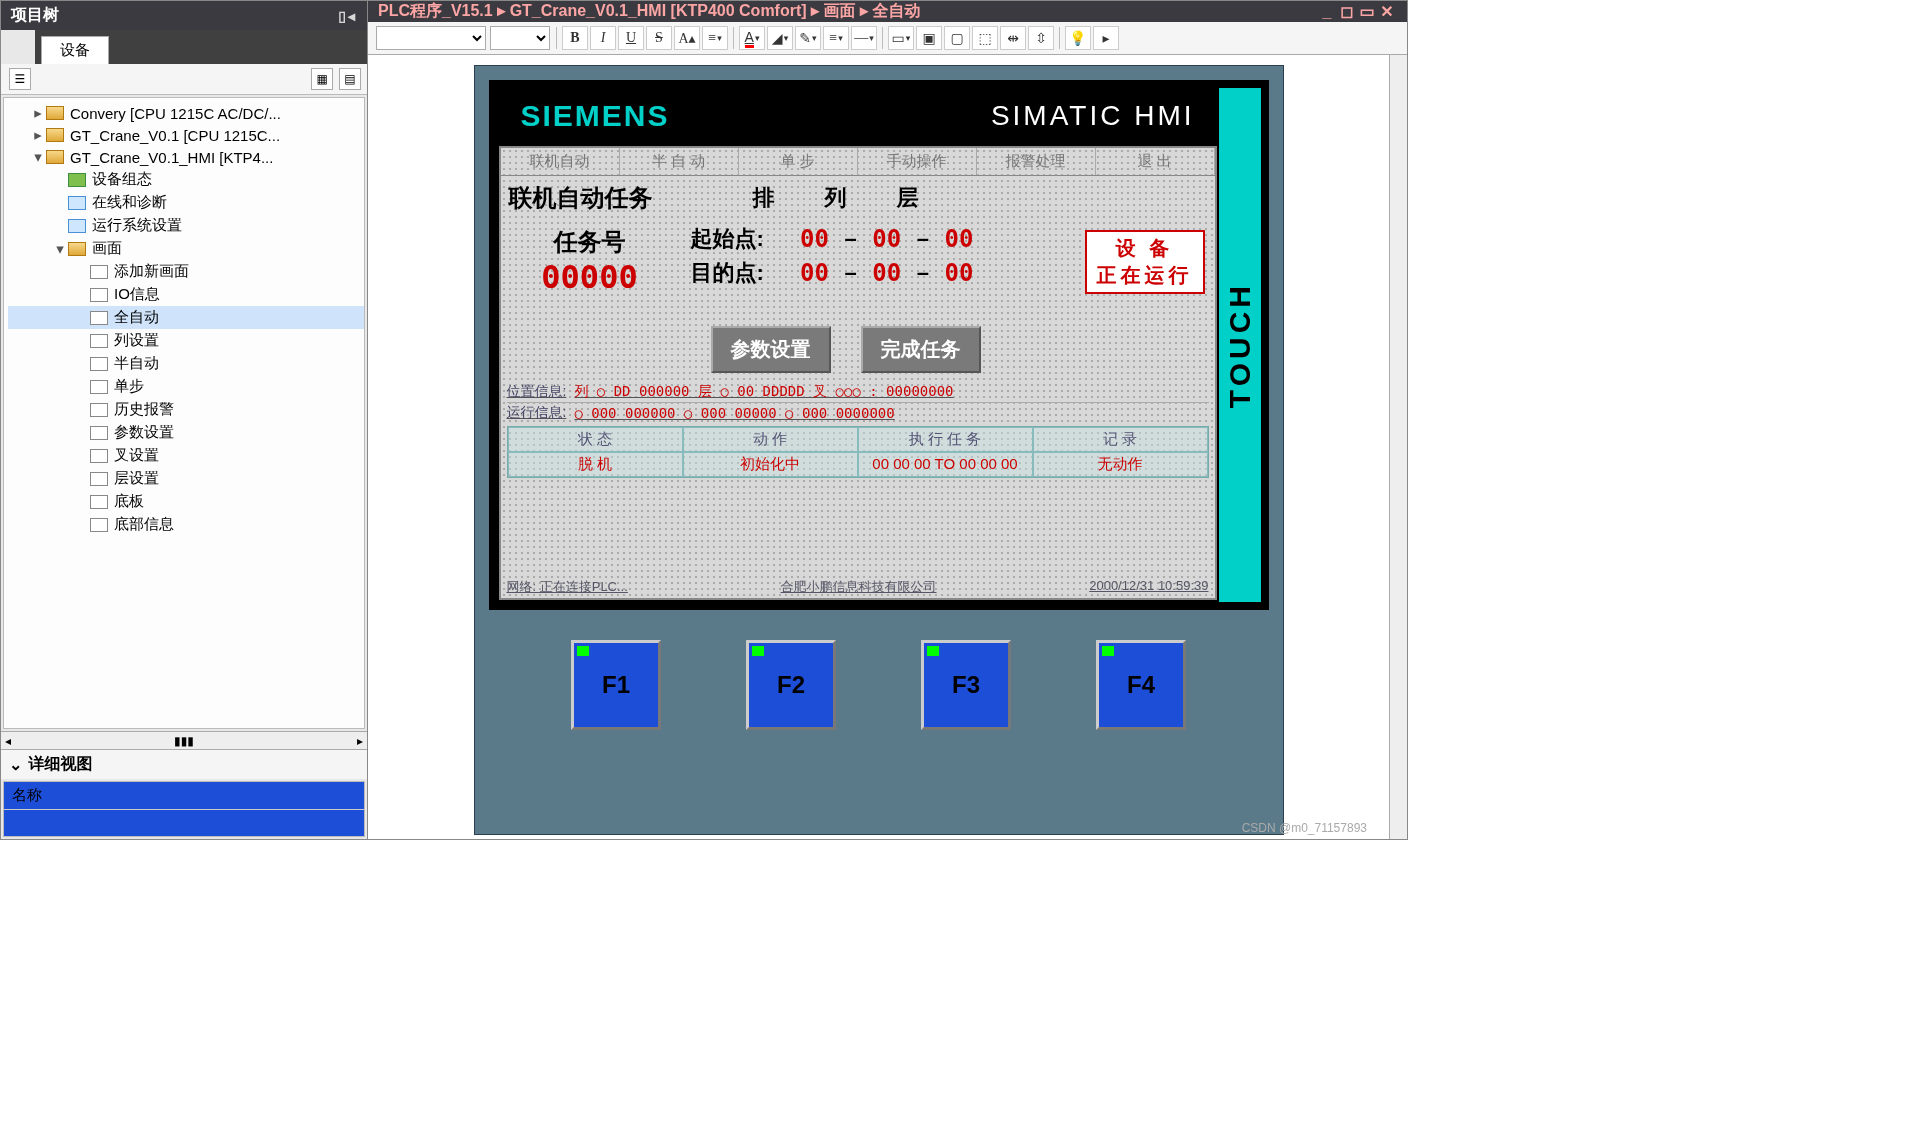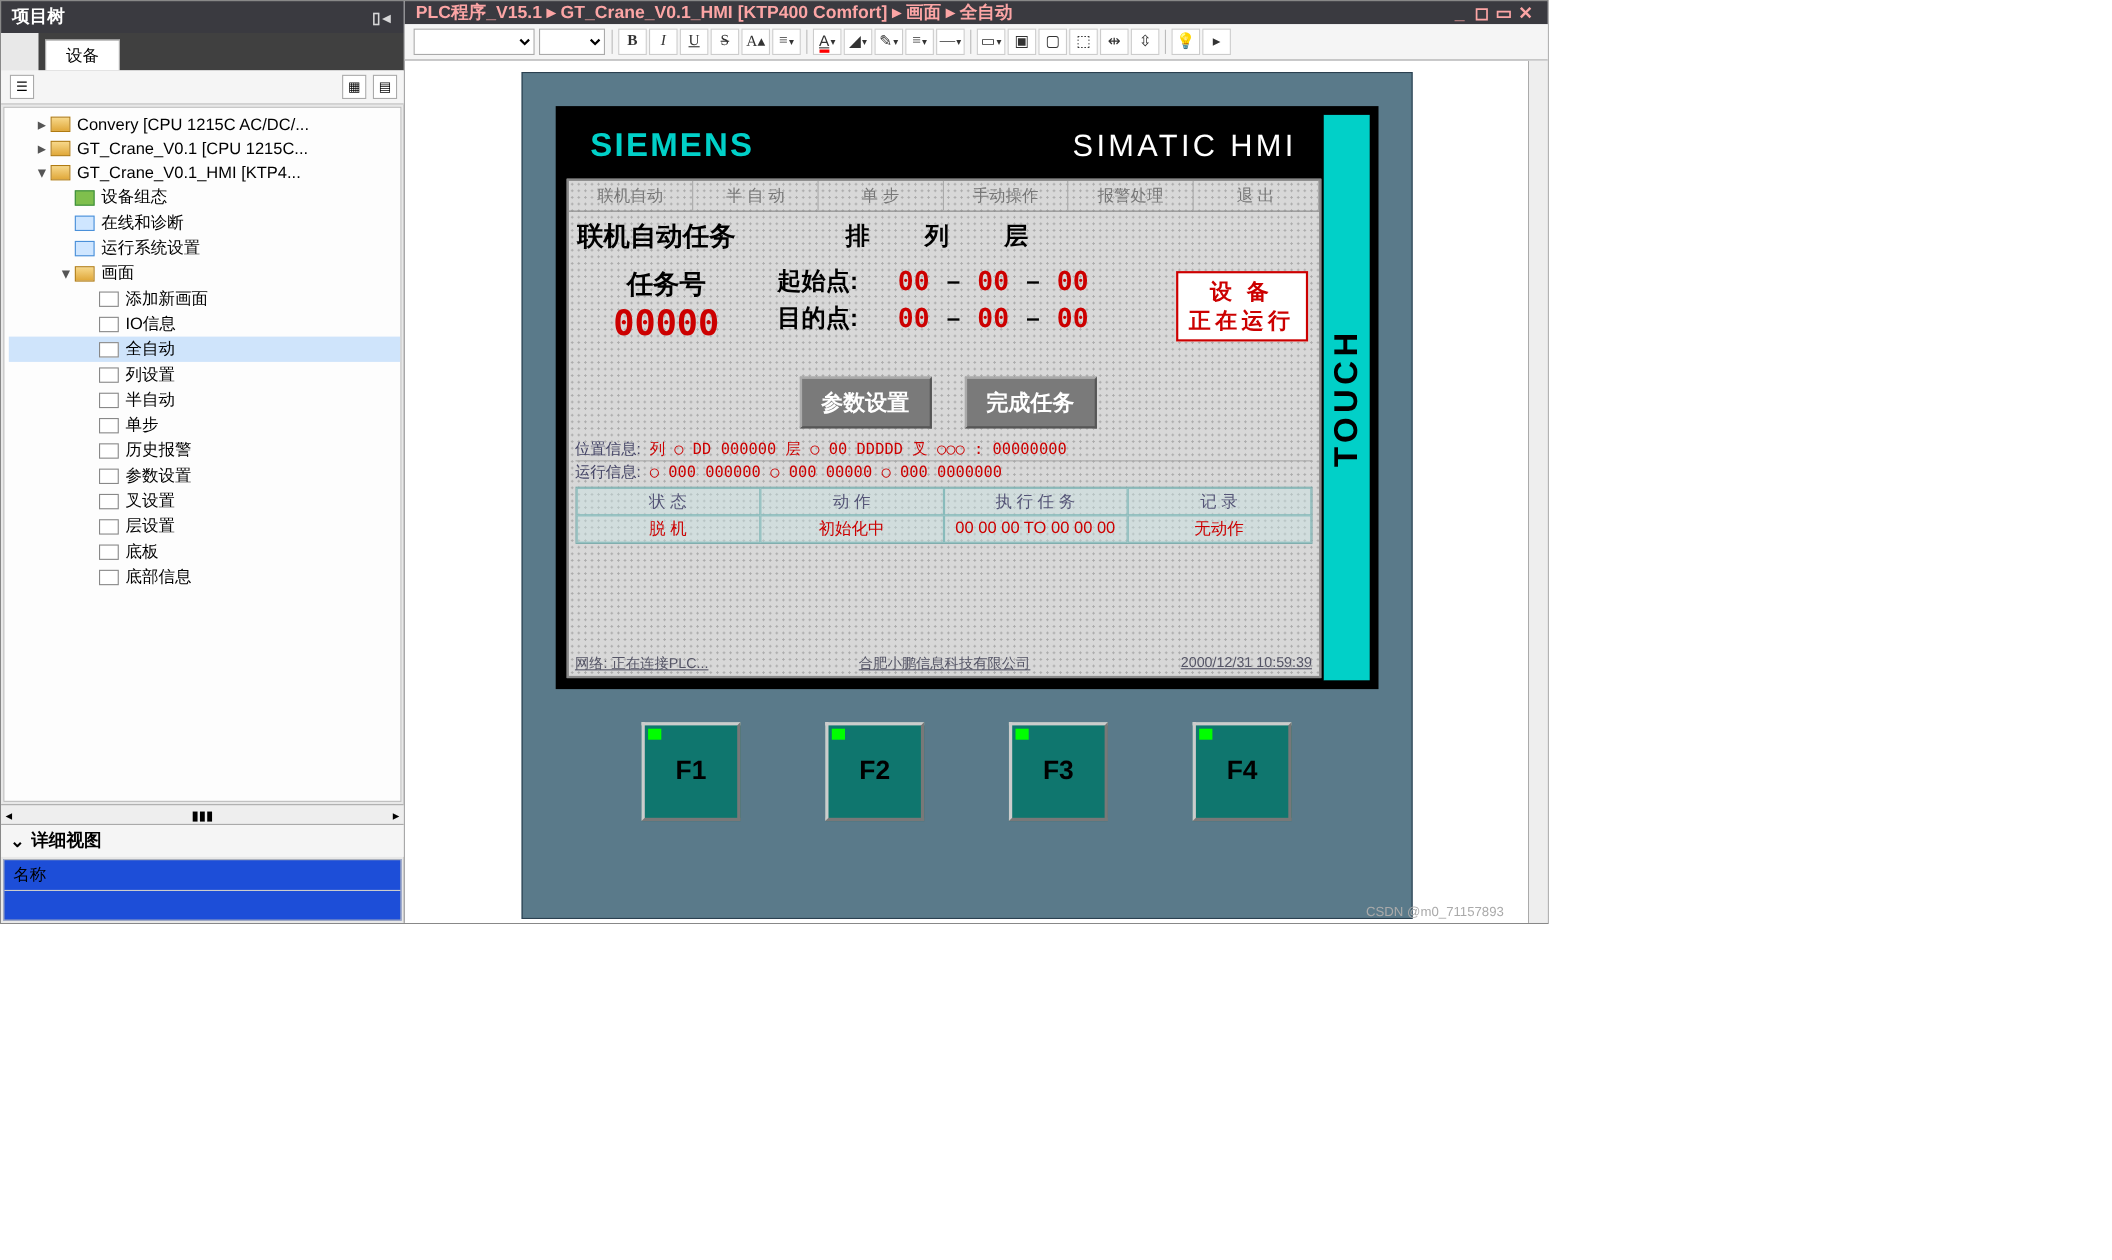--- a/index.html
+++ b/index.html
@@ -41,21 +41,21 @@
 .tb-btn{width:26px;height:24px;border:1px solid #ccc;background:#fff;margin:0 1px;display:inline-flex;align-items:center;justify-content:center;font-size:14px;font-family:"Times New Roman",serif;color:#333;}
 .tb-sep{width:1px;height:22px;background:#bbb;margin:0 4px;}
 .tb-combo{height:24px;border:1px solid #aaa;background:#fff;min-width:60px;margin:0 2px;}
 .tri{font-size:9px;color:#333;margin-left:1px;}
 
 .editor-area{flex:1;display:flex;overflow:hidden;}
 .canvas-wrap{flex:1;overflow:auto;background:#fff;padding:10px;position:relative;}
 .vscroll{width:18px;background:#eee;border-left:1px solid #aaa;}
 
 
-.hmi{width:810px;height:770px;background:#5a7a8a;margin:auto;padding:30px;border:1px solid #2a4050;}
+.hmi{width:810px;height:770px;background:#5a7a8a;margin:auto;padding:14px;border:1px solid #2a4050;}
 .hmi-screen{width:100%;height:530px;background:#000;padding:8px;display:flex;}
 .scr-content{flex:1;background:#000;display:flex;flex-direction:column;position:relative;}
 .scr-header{height:56px;display:flex;align-items:center;justify-content:space-between;padding:0 24px;color:#01d0c8;}
 .siemens{font-size:30px;font-weight:900;letter-spacing:2px;color:#01d0c8;font-family:Arial;}
 .simatic{font-size:28px;letter-spacing:3px;color:#fff;font-family:Arial;}
 .touch-rail{width:42px;background:#01d0c8;display:flex;align-items:center;justify-content:center;}
 .touch-txt{writing-mode:vertical-rl;font-size:30px;font-weight:900;letter-spacing:4px;color:#000;transform:rotate(180deg);}
 
 .scr-body{flex:1;background:#d8d8d8;background-image:radial-gradient(#aaa 1px,transparent 1px);background-size:6px 6px;border:2px solid #888;margin:2px;display:flex;flex-direction:column;}
 .nav-tabs{display:flex;border-bottom:1px solid #888;font-size:15px;}
@@ -68,34 +68,34 @@
 .task-block .lbl{font-size:24px;font-weight:bold;font-family:"SimSun";}
 .task-block .val{font-size:32px;font-weight:bold;color:#c00;font-family:monospace;}
 .points{position:absolute;left:190px;top:44px;}
 .prow{display:flex;align-items:center;font-size:22px;font-weight:bold;margin:4px 0;font-family:"SimSun";}
 .prow .pl{width:92px;margin-right:8px;}
 .prow .num{color:#c00;font-family:monospace;font-size:24px;width:48px;text-align:center;}
 .prow .dash{margin:0 6px;}
 .status-box{position:absolute;right:10px;top:54px;width:120px;height:64px;border:2px solid #c00;background:#fff;display:flex;flex-direction:column;align-items:center;justify-content:center;font-size:20px;color:#c00;font-weight:bold;letter-spacing:4px;}
 .action-btns{position:absolute;left:210px;top:150px;display:flex;gap:30px;}
 .act-btn{background:#7a7a7a;color:#fff;font-size:20px;font-weight:bold;padding:8px 18px;border:2px outset #aaa;font-family:"SimSun";}
-.info-rows{position:absolute;left:6px;right:6px;top:206px;font-size:14px;color:#555;font-family:"SimSun";}
+.info-rows{position:absolute;left:6px;right:6px;top:206px;font-size:14px;color:#555;font-family:"SimSun";text-decoration:underline;}
 .info-rows .r{display:flex;align-items:center;padding:1px 0;border-top:1px solid #aaa;}
 .info-rows .r:first-child{border-top:none;}
 .info-rows .lab{color:#446;}
 .info-rows .red{color:#c00;font-family:monospace;}
 .info-rows .sp{margin:0 4px;}
 .tbl{position:absolute;left:6px;right:6px;top:250px;border:1px solid #7aa;font-size:15px;}
 .tbl-row{display:flex;}
 .tbl-cell{flex:1;border:1px solid #8bb;text-align:center;padding:2px 0;background:rgba(200,230,230,.4);color:#557;}
 .tbl-row.data .tbl-cell{color:#c00;}
 .footer-line{position:absolute;left:6px;right:6px;bottom:2px;font-size:13px;color:#556;display:flex;justify-content:space-between;font-family:"SimSun";text-decoration:underline;}
 
 .fkeys{display:flex;justify-content:space-around;padding:30px 40px 0;}
-.fkey{width:90px;height:90px;background:#0f766e;border:3px outset #ccc;display:flex;align-items:center;justify-content:center;font-size:24px;font-weight:bold;position:relative;}
+.fkey{width:90px;height:90px;background:#1d4ed8;border:3px outset #ccc;display:flex;align-items:center;justify-content:center;font-size:24px;font-weight:bold;position:relative;}
 .fkey .led{position:absolute;top:3px;left:3px;width:12px;height:10px;background:#0f0;}
 
 .watermark{position:absolute;right:22px;bottom:4px;font-size:12px;color:#aaa;}
 </style>
 </head>
 <body>
 
 <div class="app">
 
   <div class="left-panel">

